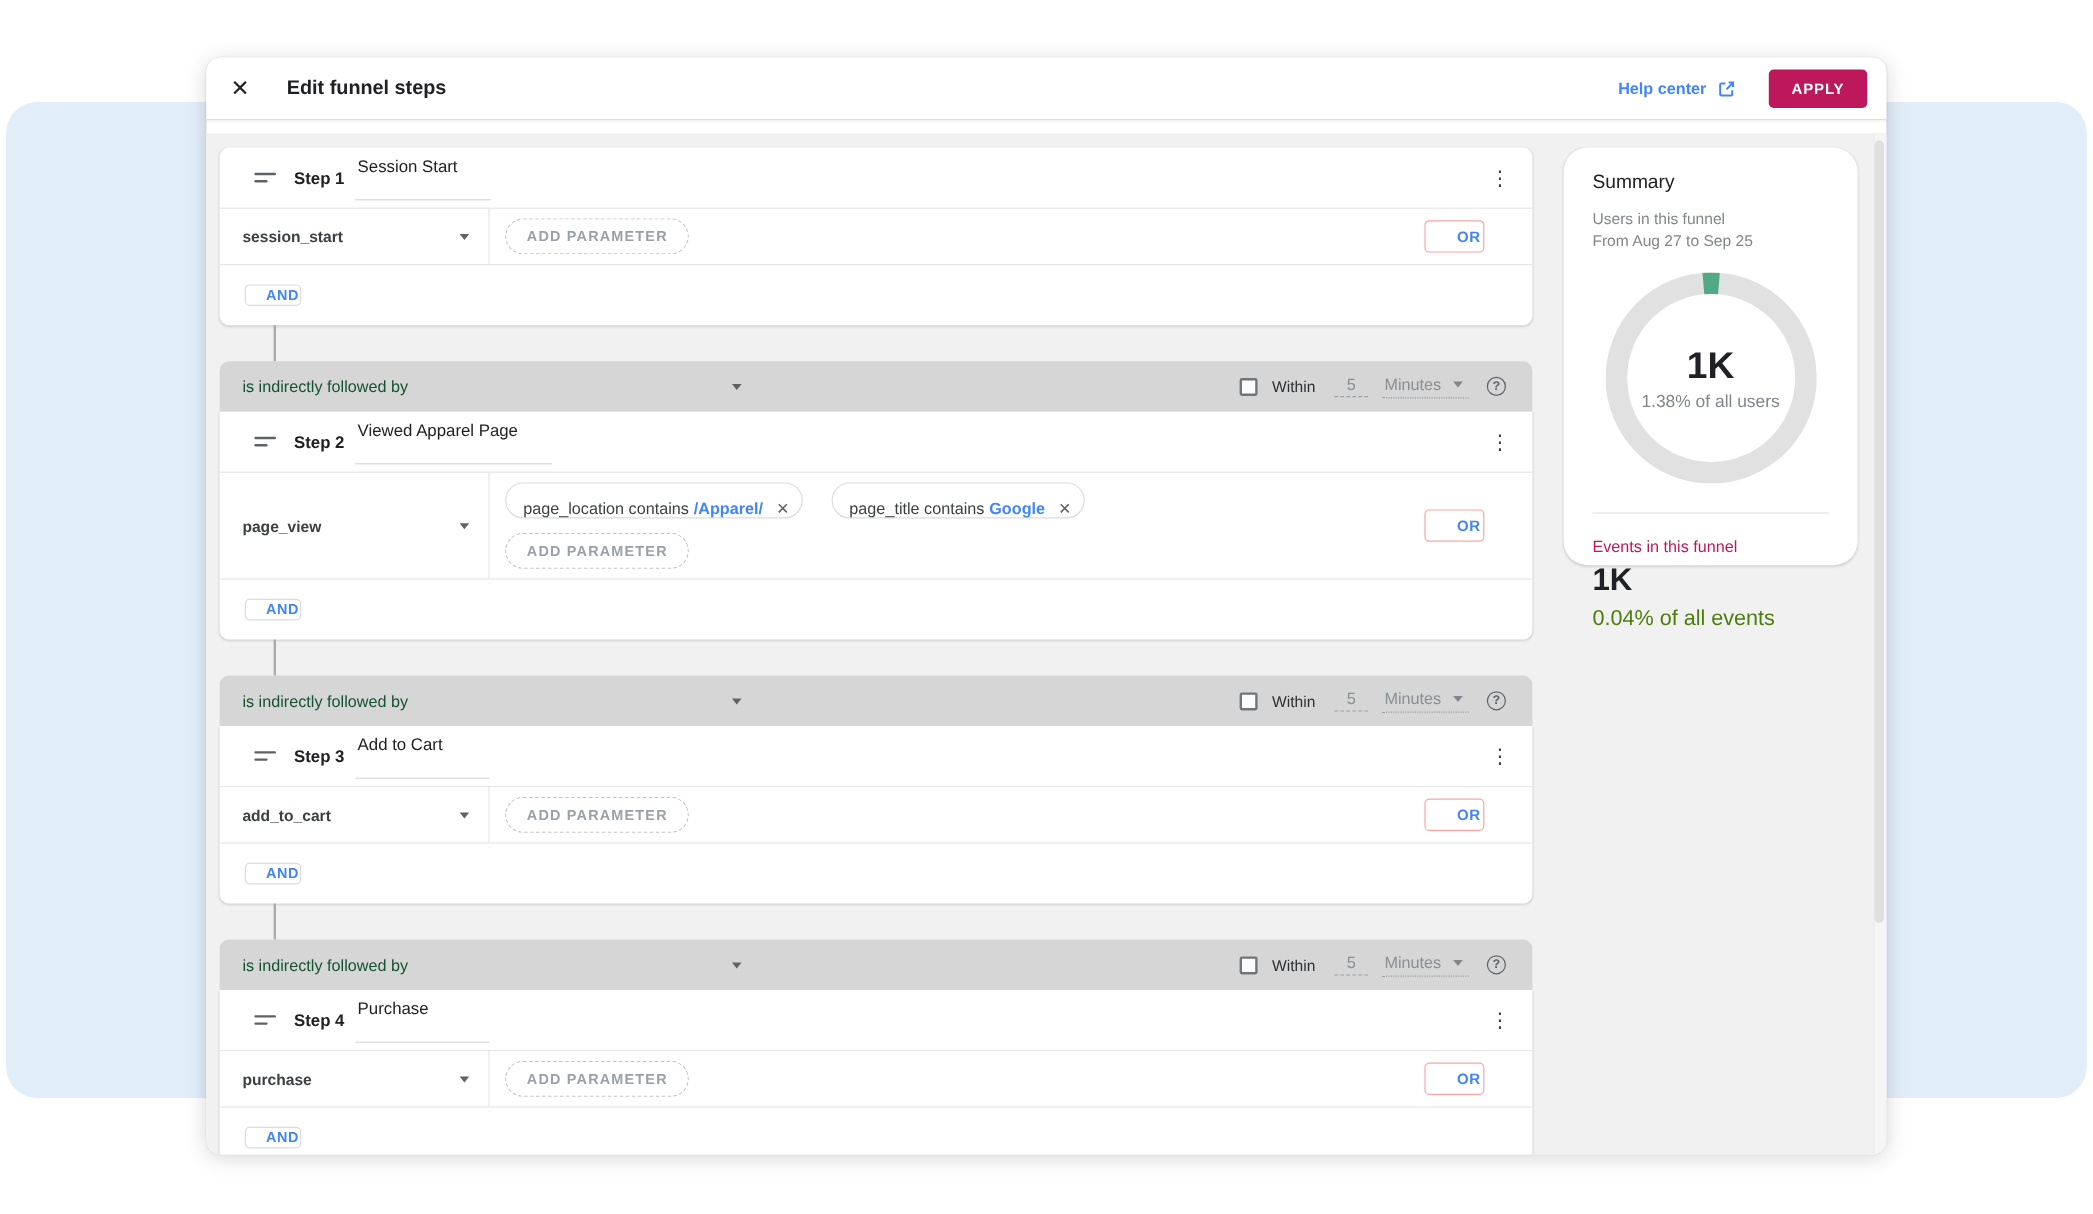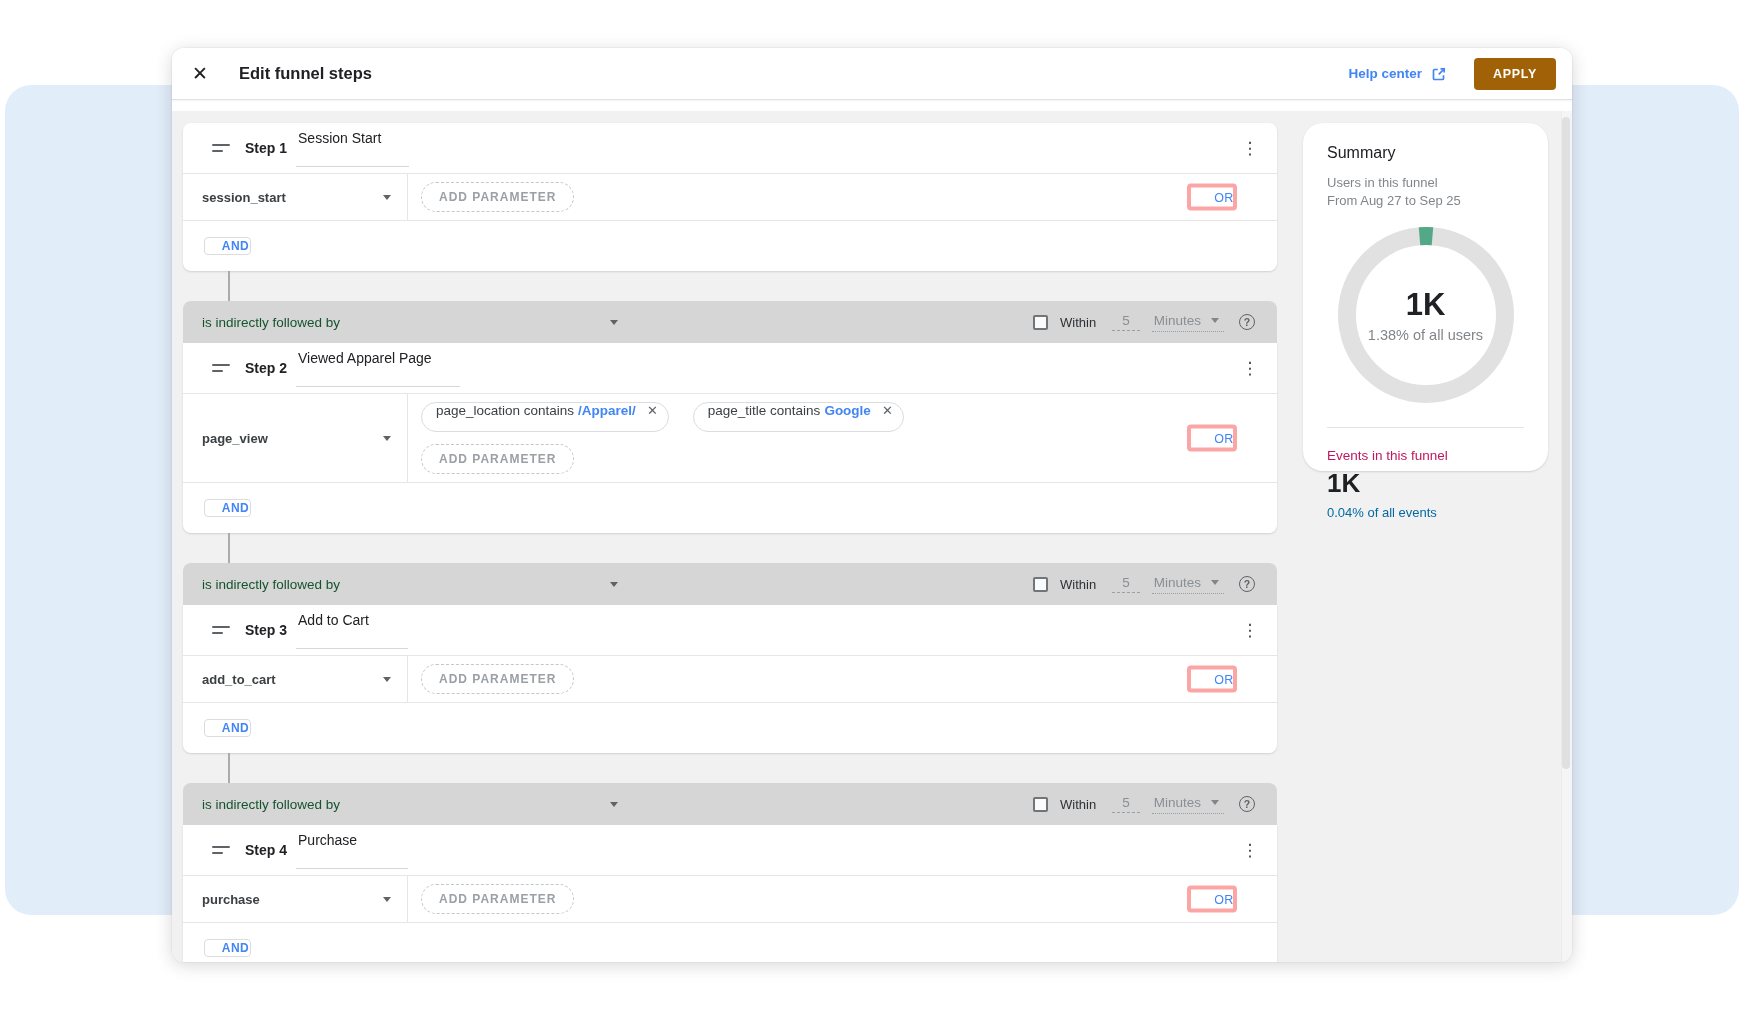--- a/index.html
+++ b/index.html
@@ -11,21 +11,21 @@
   .dialog { position:absolute; left:172px; top:48px; width:1400px; height:914px; background:#fff; border-radius:12px;
             box-shadow:0 3px 18px rgba(0,0,0,.16), 0 0 0 1px rgba(0,0,0,.03); }
 
   
   .dialog-header { position:relative; height:52px; display:flex; align-items:center; padding:0 16px; border-bottom:1px solid #E0E0E0; background:#fff; border-radius:12px 12px 0 0; z-index:3; box-shadow:0 1px 2px rgba(0,0,0,.05); }
   .close-btn { width:24px; height:24px; display:flex; align-items:center; justify-content:center; font-size:19px; color:#202124; cursor:pointer; }
   .dlg-title { margin-left:27px; font-size:16.5px; font-weight:bold; color:#202124; }
   .hdr-spacer { flex:1; }
   .help-link { display:flex; align-items:center; gap:9px; color:#4285F4; font-size:13.5px; font-weight:bold; margin-right:27px; cursor:pointer; }
   .ext-icon svg { display:block; }
-  .apply-btn { background:#a16207; color:#fff; font-size:12.5px; font-weight:bold; letter-spacing:.7px; border:none; border-radius:4px; padding:9px 19px; cursor:pointer; font-family:"Liberation Sans",sans-serif;text-align:center; }
+  .apply-btn { background:#be185d; color:#fff; font-size:12.5px; font-weight:bold; letter-spacing:.7px; border:none; border-radius:4px; padding:9px 19px; cursor:pointer; font-family:"Liberation Sans",sans-serif;text-align:center; }
 
   
   .dialog-body { position:absolute; left:0; right:0; top:52px; bottom:0; background:#F1F1F1; border-radius:0 0 12px 12px; overflow:hidden;margin-top:11px; }
   .scroll-track { position:absolute; top:0; right:0; width:11px; height:100%; background:#F5F5F5; border-left:1px solid #ECECEC; }
   .scroll-thumb { position:absolute; top:6px; right:2px; width:8px; height:652px; background:#E0E0E0; border-radius:4px; }
 
   .funnel { position:absolute; left:11px; top:12px; width:1094px; }
 
   .card { background:#fff; border-radius:8px; box-shadow:0 1px 2px rgba(60,64,67,.18); }
   .card.joined { border-radius:0 0 8px 8px; }
@@ -52,40 +52,40 @@
   .step-label { margin-left:15px; font-size:14px; font-weight:bold; color:#202124; white-space:nowrap; }
   .step-name { margin-left:9px; font-size:14px; color:#202124; border-bottom:1px solid #D7D7D7; padding:0 28px 20px 2px; min-width:112px; cursor:text; }
   .kebab { margin-left:auto; width:26px; text-align:center; font-size:17px; color:#424242; cursor:pointer; line-height:1; }
 
   .cond-row { position:relative; display:flex; align-items:stretch; min-height:45px; }
   .event-box { width:224px; display:flex; align-items:center; justify-content:space-between; padding:0 16px 0 19px; cursor:pointer; }
   .event-name { font-size:13px; font-weight:bold; color:#3C4043; }
   .vdiv { width:1px; background:#E6E6E6; }
   .params { flex:1; display:flex; flex-direction:column; justify-content:center; align-items:flex-start; gap:12px; padding:8px 120px 8px 13px; }
   .chips-row { display:flex; gap:24px; }
-  .chip { height:30px; border:1px solid #DADCE0; border-radius:16px; background:#fff; display:inline-flex; align-items:flex-start; padding:0 10px 0 14px; font-size:13.5px; color:#3C4043; white-space:nowrap; }
+  .chip { height:30px; border:1px solid #DADCE0; border-radius:16px; background:#fff; display:inline-flex; align-items:flex-end; padding:0 10px 0 14px; font-size:13.5px; color:#3C4043; white-space:nowrap; }
   .chip-value { color:#4285F4; font-weight:bold; margin-left:4px; }
   .chip-close { margin-left:11px; color:#5F6368; font-size:13px; cursor:pointer; }
   .add-param { height:30px; border:1.5px dashed #C4C7CA; border-radius:16px; background:transparent; color:#9AA0A6; font-size:12px; font-weight:bold; letter-spacing:1px; padding:0 17px; display:inline-flex; align-items:center; cursor:pointer; font-family:"Liberation Sans",sans-serif; }
-  .or-btn { position:absolute; right:40px; top:50%; transform:translateY(-50%); width:50px; height:27px; border:4px solid #fca5a5; border-radius:4px; background:#fff; color:#4285F4; font-size:12.5px; font-weight:normal; letter-spacing:.5px; display:flex; align-items:center; justify-content:center; cursor:pointer; font-family:"Liberation Sans",sans-serif;padding-left:24px; }
+  .or-btn { position:absolute; right:40px; top:50%; transform:translateY(-50%); width:50px; height:27px; border:1px solid #fca5a5; border-radius:4px; background:#fff; color:#4285F4; font-size:12.5px; font-weight:bold; letter-spacing:.5px; display:flex; align-items:center; justify-content:center; cursor:pointer; font-family:"Liberation Sans",sans-serif;padding-left:24px; }
   .and-row { height:50px; display:flex; align-items:center; padding-left:21px; }
   .and-btn { width:47px; height:18px; border:1px solid #DADCE0; border-radius:4px; background:#fff; color:#4285F4; font-size:12px; font-weight:bold; letter-spacing:.5px; display:flex; align-items:center; justify-content:center; cursor:pointer; font-family:"Liberation Sans",sans-serif;padding-left:16px; }
 
   
   .summary-card { position:absolute; left:1131px; top:12px; width:245px; height:348px; background:#fff; border-radius:20px; box-shadow:0 1px 2px rgba(60,64,67,.18); padding:21px 24px; }
   .summary-title { font-size:16px; color:#202124; margin-bottom:12px; }
   .summary-sub { font-size:13px; color:#82868A; line-height:1.38; }
   .donut-wrap { position:relative; width:176px; height:176px; margin:17px auto 0; }
   .donut-center { position:absolute; left:0; top:0; width:176px; height:176px; display:flex; flex-direction:column; align-items:center; justify-content:center; }
   .donut-big { font-size:31px; font-weight:bold; color:#202124; }
   .donut-pct { font-size:14.5px; color:#80868B; margin-top:4px; }
   .summary-div { height:1px; background:#E4E4E4; margin-top:24px; }
   .events-label { font-size:13.5px; color:#be185d; margin-top:20px; }
   .events-value { font-size:26px; font-weight:bold; color:#202124; margin-top:5px; }
-  .events-pct { font-size:13px; color:#0369a1; margin-top:6px; }
+  .events-pct { font-size:18px; color:#4d7c0f; margin-top:6px; }
 </style>
 </head>
 <body>
 
 <div class="stage">
   <div class="bg-blue"></div>
 
   <div class="dialog">
     <div class="dialog-header">
       <div class="close-btn">✕</div>

